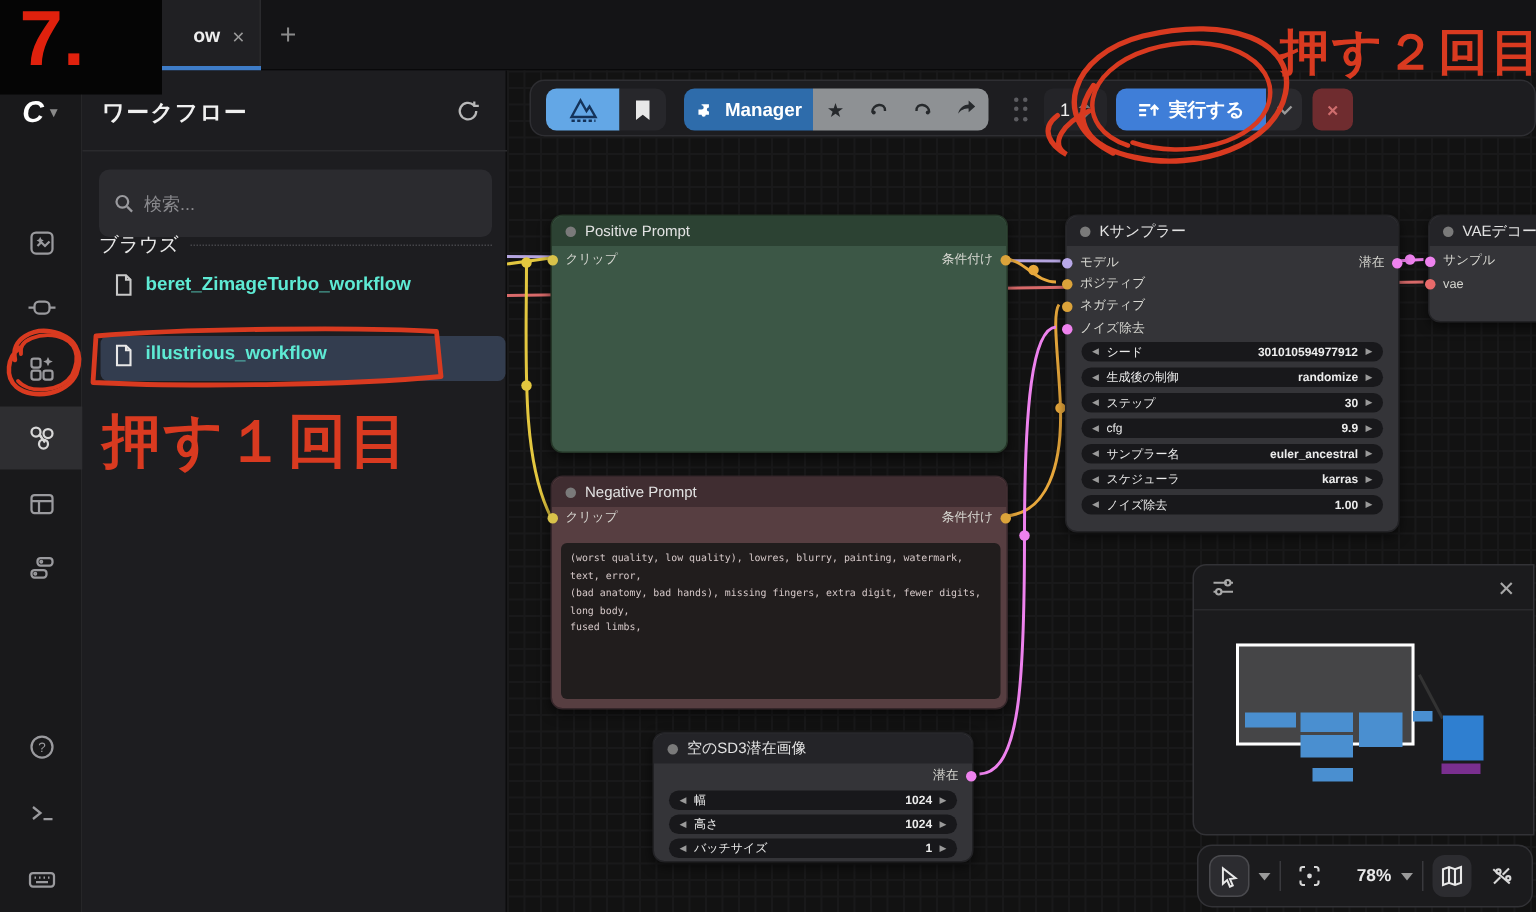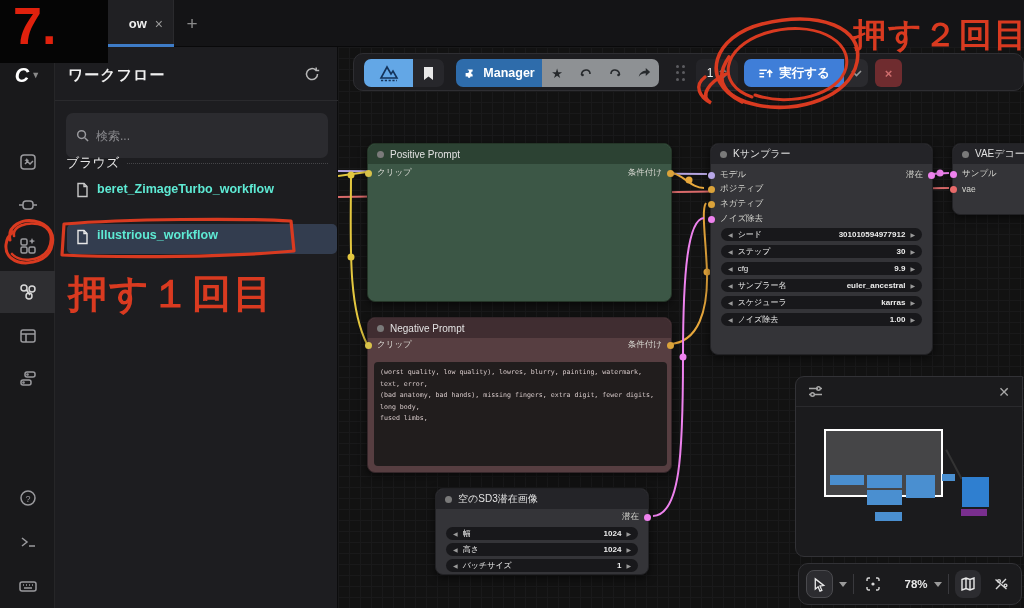--- a/index.html
+++ b/index.html
@@ -308,20 +308,26 @@
         </div>
       <div style="position:absolute;left:0;top:84px;width:100%">
         <div class="widget">
             <span class="warr">◀</span>
             <span>シード</span>
             <span class="wval">301010594977912</span>
             <span class="warr">▶</span>
           </div>
         <div class="widget">
             <span class="warr">◀</span>
+            <span>生成後の制御</span>
+            <span class="wval">randomize</span>
+            <span class="warr">▶</span>
+          </div>
+        <div class="widget">
+            <span class="warr">◀</span>
             <span>ステップ</span>
             <span class="wval">30</span>
             <span class="warr">▶</span>
           </div>
         <div class="widget">
             <span class="warr">◀</span>
             <span>cfg</span>
             <span class="wval">9.9</span>
             <span class="warr">▶</span>
           </div>

